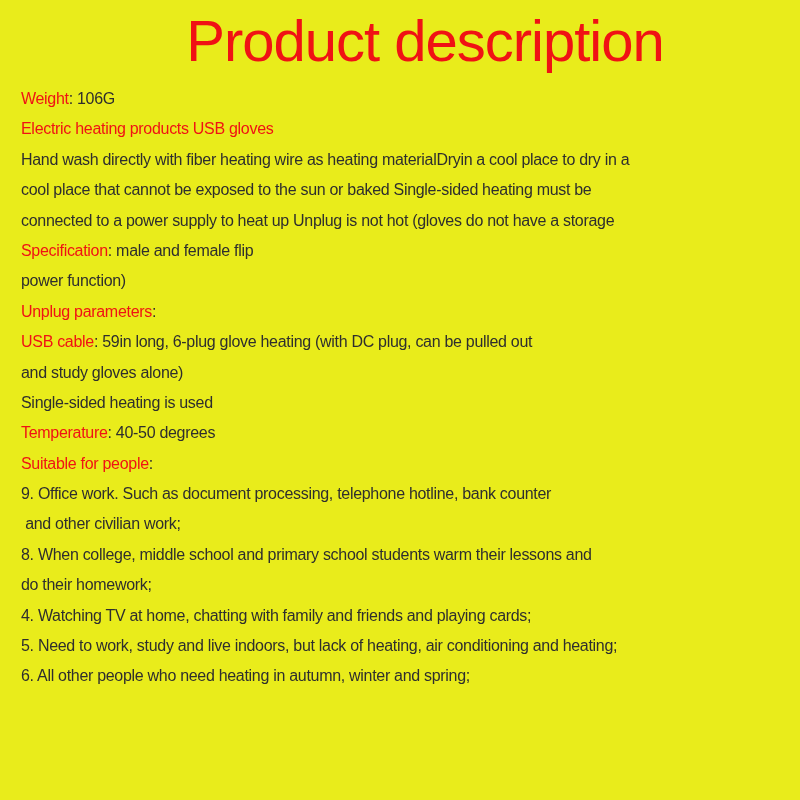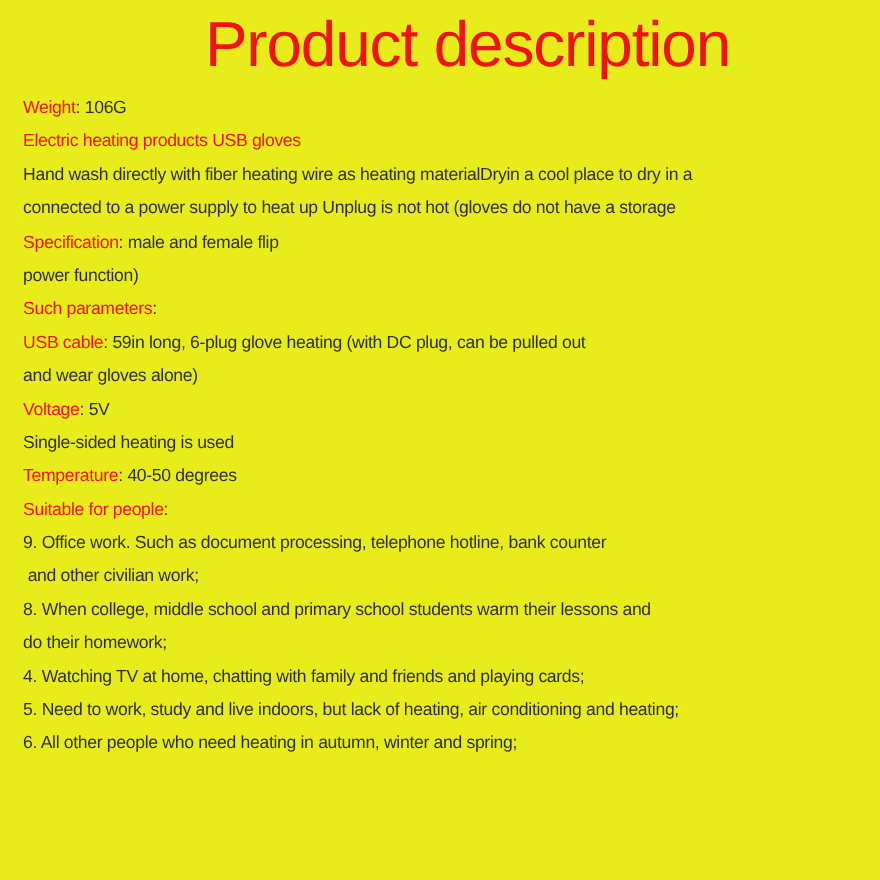--- a/index.html
+++ b/index.html
@@ -45,27 +45,27 @@
 </style>
 </head>
 <body>
 
 <div class="page">
   <h1 class="title">Product description</h1>
   <div class="content" id="content">
       <div class="line"><span class="seg-accent">Weight</span><span class="seg-normal">: 106G</span></div>
       <div class="line"><span class="seg-accent">Electric heating products USB gloves</span></div>
       <div class="line"><span class="seg-normal">Hand wash directly with fiber heating wire as heating materialDryin a cool place to dry in a</span></div>
+      <div class="line"><span class="seg-normal">cool place that cannot be exposed to the sun or baked Single-sided heating must be</span></div>
       <div class="line"><span class="seg-normal">connected to a power supply to heat up Unplug is not hot (gloves do not have a storage</span></div>
       <div class="line"><span class="seg-accent">Specification</span><span class="seg-normal">: male and female flip</span></div>
       <div class="line"><span class="seg-normal">power function)</span></div>
-      <div class="line"><span class="seg-accent">Such parameters</span><span class="seg-normal">:</span></div>
+      <div class="line"><span class="seg-accent">Unplug parameters</span><span class="seg-normal">:</span></div>
       <div class="line"><span class="seg-accent">USB cable</span><span class="seg-normal">: 59in long, 6-plug glove heating (with DC plug, can be pulled out</span></div>
-      <div class="line"><span class="seg-normal">and wear gloves alone)</span></div>
-      <div class="line"><span class="seg-accent">Voltage</span><span class="seg-normal">: 5V</span></div>
+      <div class="line"><span class="seg-normal">and study gloves alone)</span></div>
       <div class="line"><span class="seg-normal">Single-sided heating is used</span></div>
       <div class="line"><span class="seg-accent">Temperature</span><span class="seg-normal">: 40-50 degrees</span></div>
       <div class="line"><span class="seg-accent">Suitable for people</span><span class="seg-normal">:</span></div>
       <div class="line"><span class="seg-normal">9. Office work. Such as document processing, telephone hotline, bank counter</span></div>
       <div class="line"><span class="seg-normal"> and other civilian work;</span></div>
       <div class="line"><span class="seg-normal">8. When college, middle school and primary school students warm their lessons and</span></div>
       <div class="line"><span class="seg-normal">do their homework;</span></div>
       <div class="line"><span class="seg-normal">4. Watching TV at home, chatting with family and friends and playing cards;</span></div>
       <div class="line"><span class="seg-normal">5. Need to work, study and live indoors, but lack of heating, air conditioning and heating;</span></div>
       <div class="line"><span class="seg-normal">6. All other people who need heating in autumn, winter and spring;</span></div>

